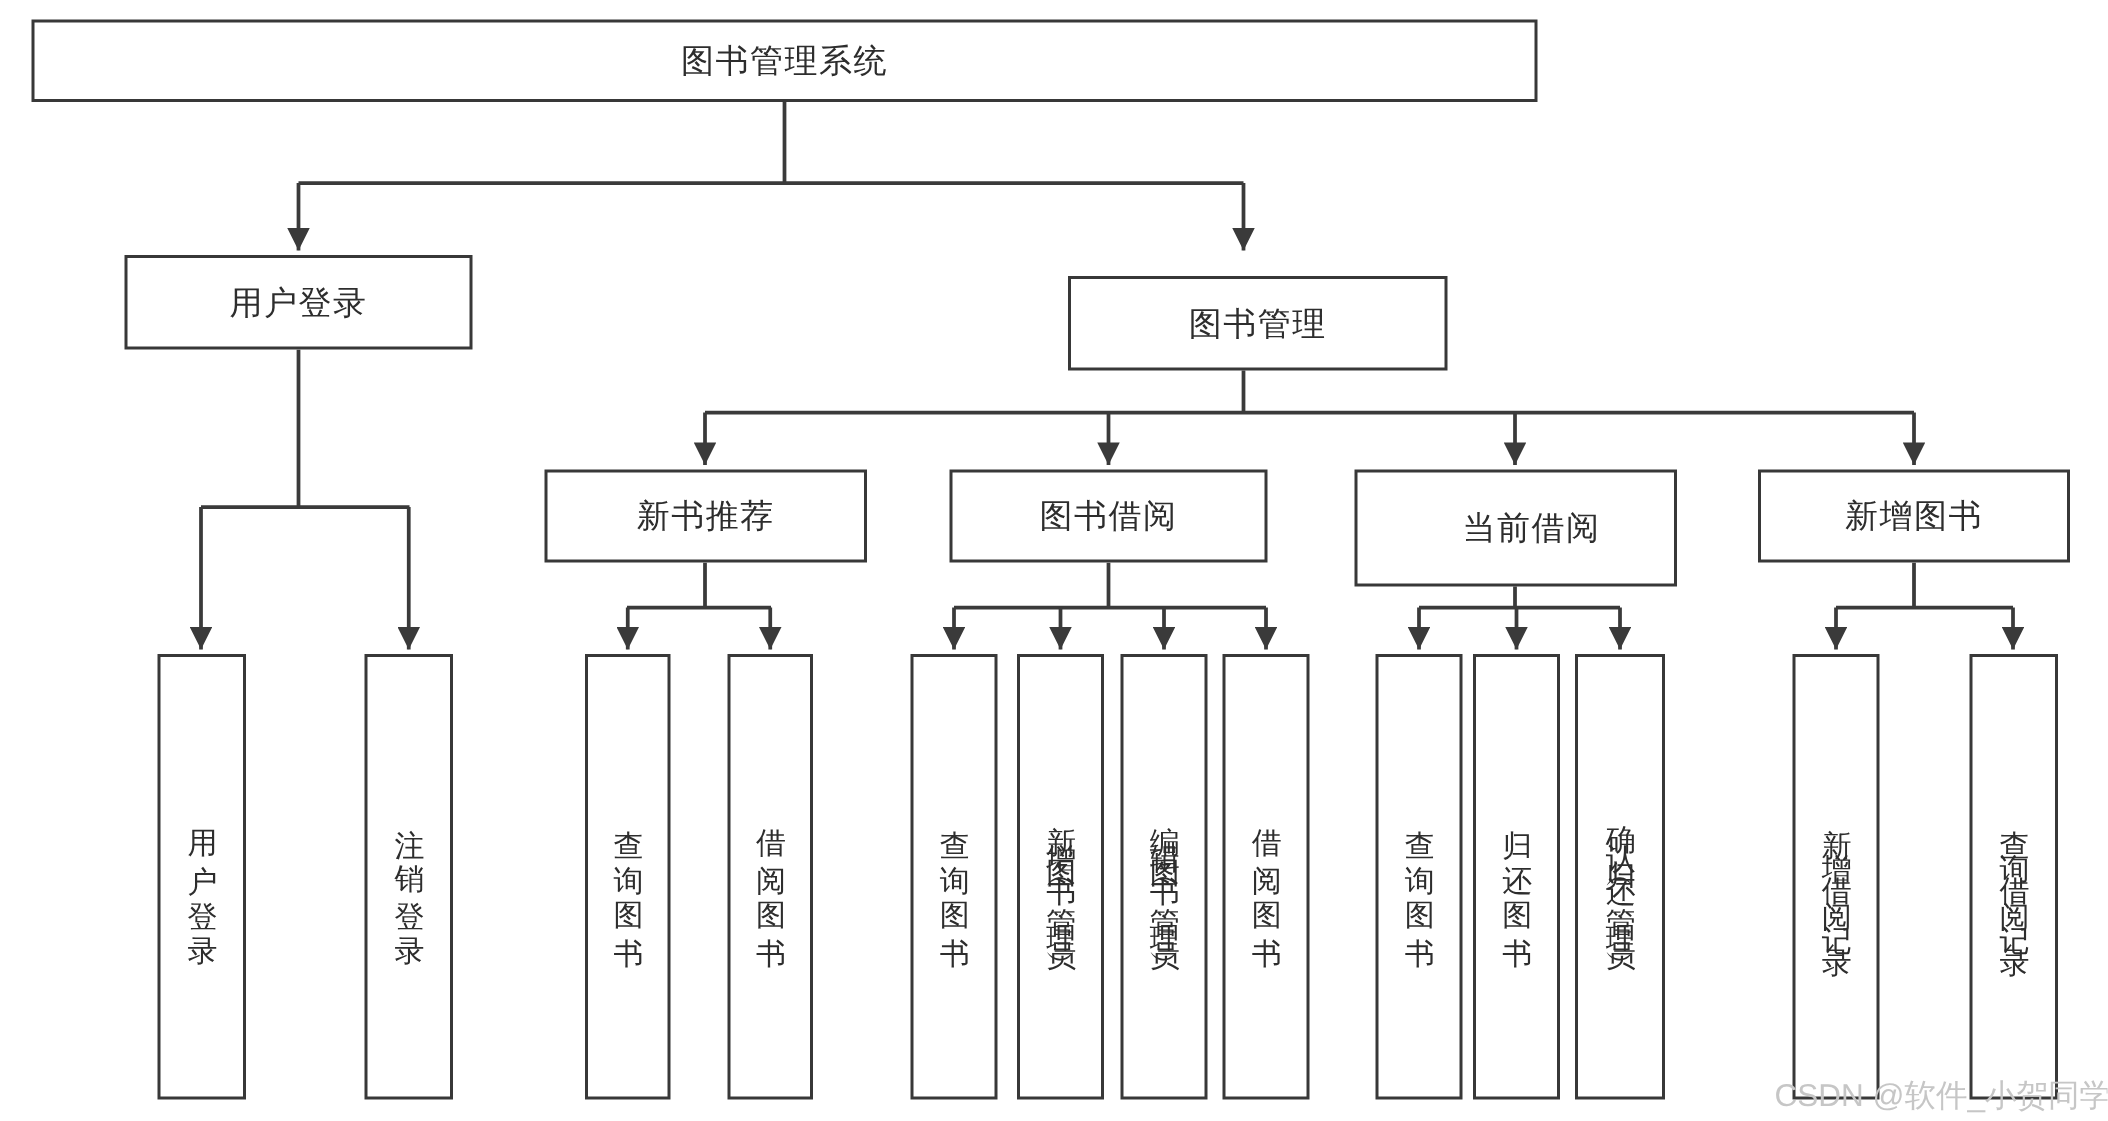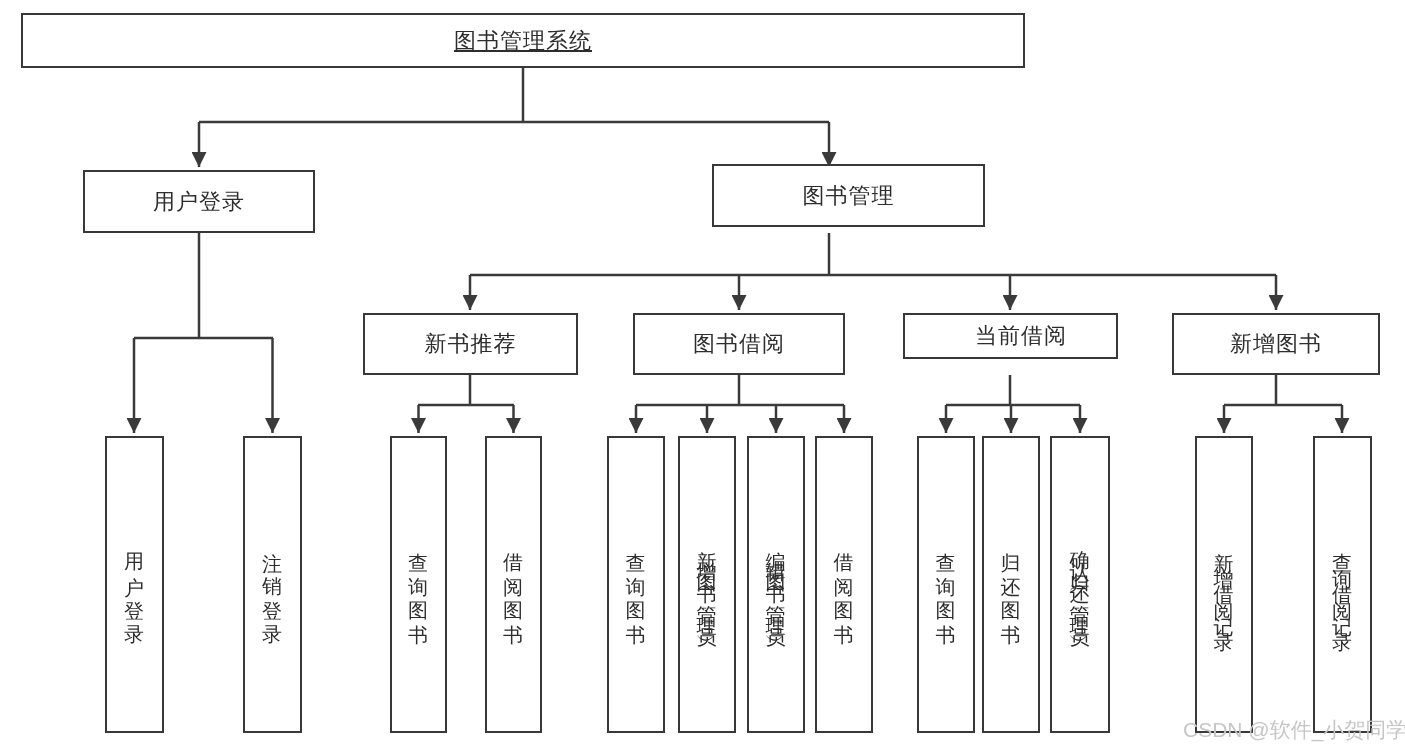--- a/index.html
+++ b/index.html
@@ -101,28 +101,28 @@
       <path class="line" d="M776 405 V433" marker-end="url(#arw)"></path>
       <path class="line" d="M844 405 V433" marker-end="url(#arw)"></path>
       <path class="line" d="M946 405 V433" marker-end="url(#arw)"></path>
       <path class="line" d="M1011 405 V433" marker-end="url(#arw)"></path>
       <path class="line" d="M1080 405 V433" marker-end="url(#arw)"></path>
       <path class="line" d="M1224 405 V433" marker-end="url(#arw)"></path>
       <path class="line" d="M1342 405 V433" marker-end="url(#arw)"></path>
     </g>
   </svg>
 
-  <div class="box h-box" style="left:21px; top:13px; width:1004px; height:55px;text-decoration:underline;">图书管理系统</div>
+  <div class="box h-box" style="left:21px; top:13px; width:1004px; height:55px;">图书管理系统</div>
 
   <div class="box h-box" style="left:83px; top:170px; width:232px; height:63px;">用户登录</div>
-  <div class="box h-box" style="left:712px; top:164px; width:273px; height:63px;">图书管理</div>
+  <div class="box h-box" style="left:712px; top:184px; width:253px; height:63px;">图书管理</div>
 
   <div class="box h-box" style="left:363px; top:313px; width:215px; height:62px;">新书推荐</div>
   <div class="box h-box" style="left:633px; top:313px; width:212px; height:62px;">图书借阅</div>
-  <div class="box h-box" style="left:903px; top:313px; width:215px; height:46px;padding-left:21px;">当前借阅</div>
+  <div class="box h-box" style="left:903px; top:313px; width:215px; height:78px;padding-left:21px;">当前借阅</div>
   <div class="box h-box" style="left:1172px; top:313px; width:208px; height:62px;">新增图书</div>
 
   <div class="box v-box" style="left: 105px; top: 436px; width: 59px; height: 297px; letter-spacing: 24px;">用户登录</div>
   <div class="box v-box" style="left: 243px; top: 436px; width: 59px; height: 297px; letter-spacing: 24px;">注销登录</div>
 
   <div class="box v-box" style="left: 390px; top: 436px; width: 57px; height: 297px; letter-spacing: 24px;">查询图书</div>
   <div class="box v-box" style="left: 485px; top: 436px; width: 57px; height: 297px; letter-spacing: 24px;">借阅图书</div>
 
   <div class="box v-box" style="left: 607px; top: 436px; width: 58px; height: 297px; letter-spacing: 24px;">查询图书</div>
   <div class="box v-box" style="left: 678px; top: 436px; width: 58px; height: 297px; letter-spacing: 11px;">新增图书（管理员）</div>

